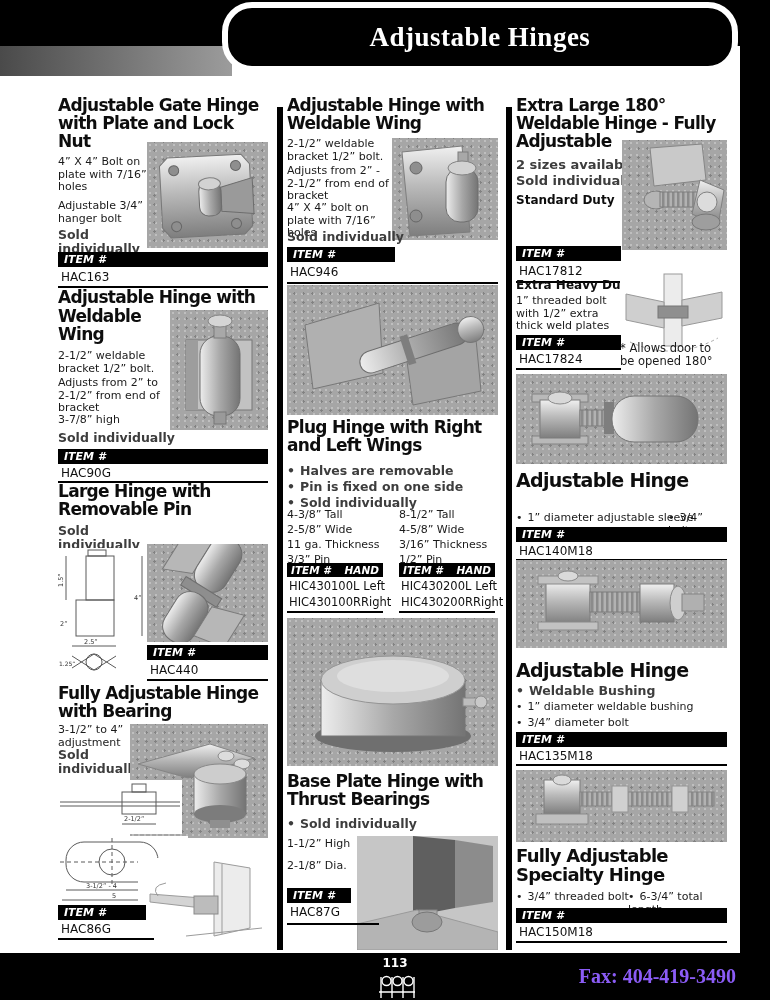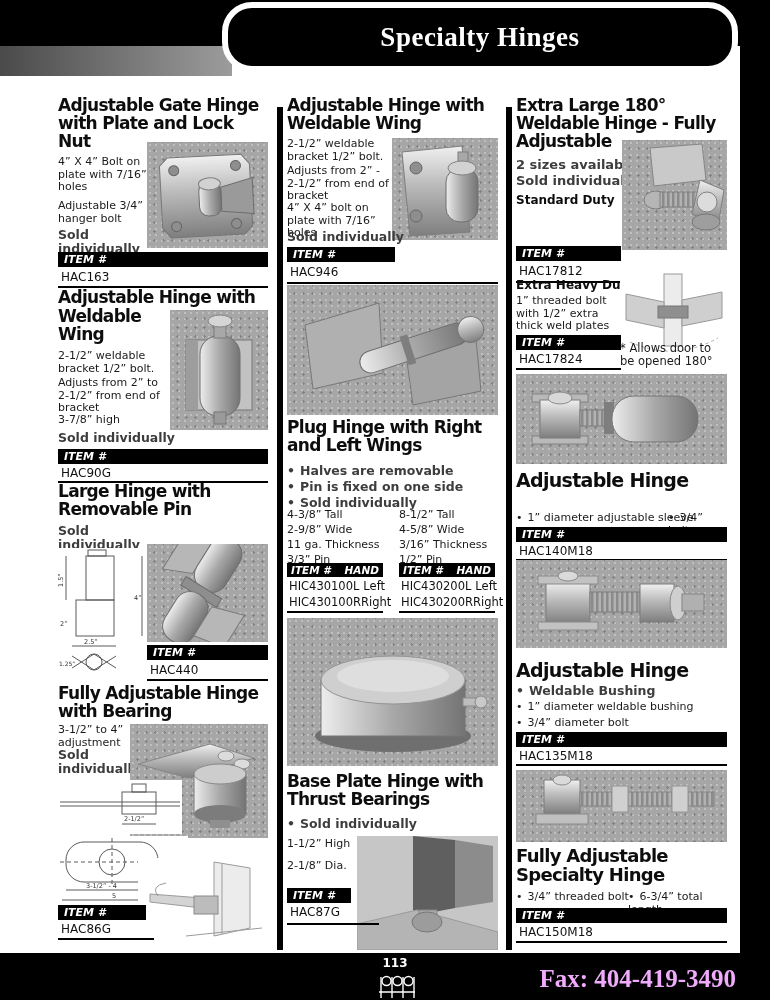--- a/index.html
+++ b/index.html
@@ -21,21 +21,21 @@
   .blt::before{content:"•";margin-right:5px}
   .bltb{font-size:12.5px;font-weight:bold;color:#3d3d3d}
   .bltb::before{content:"•";margin-right:5px}
   .photo{background-color:#a6a6a6;overflow:hidden;
          background-image:radial-gradient(rgba(255,255,255,.28) 1px,transparent 1.4px),
                           radial-gradient(rgba(0,0,0,.22) 1px,transparent 1.4px);
          background-size:6px 6px,9px 9px;background-position:0 0,3px 4px}
   .lineart{background:#fff;overflow:hidden}
   .ptitle{font-family:"Liberation Serif","DejaVu Serif",serif;font-weight:bold;font-size:27px;
           color:#fff;letter-spacing:.5px}
-  .fax{font-family:"Liberation Serif","DejaVu Serif",serif;font-weight:bold;font-size:25px;color:#f0abfc}
+  .fax{font-family:"Liberation Serif","DejaVu Serif",serif;font-weight:bold;font-size:20px;color:#8b5cf6}
   .pgnum{font-size:12px;font-weight:bold;color:#fff;text-align:center}
   svg text{font-family:"DejaVu Sans",sans-serif}
 </style>
 </head>
 <body>
 
 <svg width="0" height="0" style="position:absolute">
   <defs>
     <linearGradient id="met" x1="0" y1="0" x2="0" y2="1">
       <stop offset="0" stop-color="#f0f0f0"></stop>
@@ -52,21 +52,21 @@
         <rect width="2.5" height="10" fill="#8b8b8b"></rect>
     </pattern>
   </defs>
 </svg>
 
 <div id="page">
 
   <div class="abs" style="left:0;top:0;width:740px;height:46px;background:#000"></div>
   <div class="abs" style="left:0;top:46px;width:232px;height:30px;background:linear-gradient(to right,#4a4a4a,#9c9c9c)"></div>
   <div class="abs" style="left:222px;top:2px;width:516px;height:70px;background:#000;border:6px solid #fff;border-radius:30px;box-sizing:border-box;display:flex;align-items:center;justify-content:center">
-    <span class="ptitle">Specialty Hinges</span>
+    <span class="ptitle">Adjustable Hinges</span>
   </div>
   <div class="abs" style="left:740px;top:0;width:30px;height:1000px;background:#000"></div>
 
   <div class="abs" style="left:277px;top:107px;width:6px;height:843px;background:#000"></div>
   <div class="abs" style="left:506px;top:107px;width:6px;height:843px;background:#000"></div>
 
   <div class="abs" style="left:58px;top:96px;width:210px;height:196px">
     <div class="abs h1" style="left:0;top:0;width:210px">Adjustable Gate Hinge with Plate and Lock Nut</div>
     <div class="abs photo" style="left:89px;top:46px;width:121px;height:106px">
       <svg width="121" height="106">
@@ -241,21 +241,21 @@
     </svg>
   </div>
 
   <div class="abs" style="left:287px;top:418px;width:211px;height:196px">
     <div class="abs h1" style="left:0;top:0;width:211px">Plug Hinge with Right and Left Wings</div>
     <div class="abs bltb" style="left:0;top:45px">Halves are removable</div>
     <div class="abs bltb" style="left:0;top:61px">Pin is fixed on one side</div>
     <div class="abs bltb" style="left:0;top:77px">Sold individually</div>
     <div class="abs body" style="left:0;top:89px;width:102px;line-height:15px">
       <div>4-3/8” Tall</div>
-      <div>2-9/8” Wide</div>
+      <div>2-5/8” Wide</div>
       <div>11 ga. Thickness</div>
       <div>3/3” Pin</div>
     </div>
     <div class="abs body" style="left:112px;top:89px;width:99px;line-height:15px">
       <div>8-1/2” Tall</div>
       <div>4-5/8” Wide</div>
       <div>3/16” Thickness</div>
       <div>1/2” Pin</div>
     </div>
     <div class="abs tbar" style="left:0;top:145px;width:96px">

